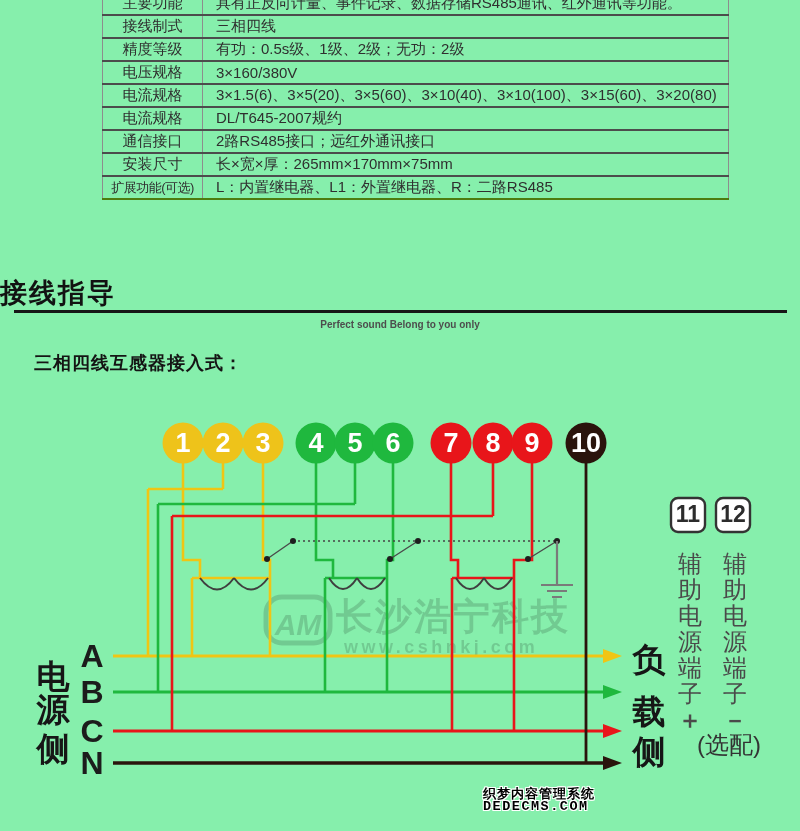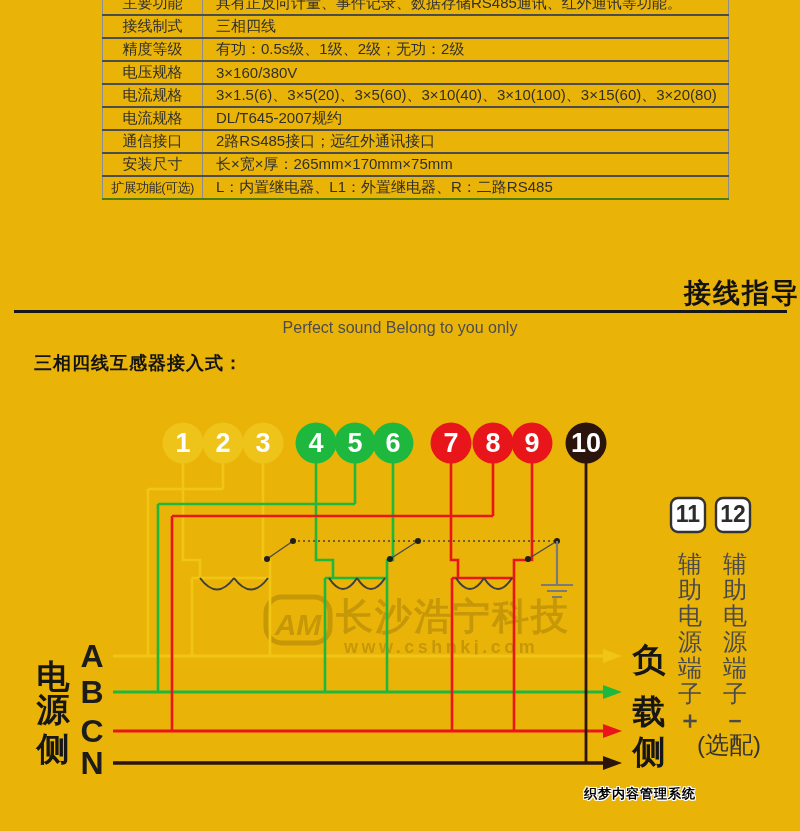--- a/index.html
+++ b/index.html
@@ -1,65 +1,65 @@
 <!DOCTYPE html>
 <html><head>
 <meta charset="utf-8">
 <style>
   * { margin:0; padding:0; box-sizing:border-box; }
   html,body { background:#ffffff; }
   body { font-family:"Liberation Sans", sans-serif; }
   #page {
-    position:relative; width:800px; height:831px; background:#eab308;
+    position:relative; width:800px; height:831px; background:#86efac;
     overflow:hidden; margin:0 auto;
   }
   
   #spec-table {
     position:absolute; left:102px; top:-9px; width:627px;
     border-collapse:collapse; table-layout:fixed;
     color:#2f2f2f; font-size:15px;
   }
   #spec-table td {
     height:23px; border-left:1px solid #8d8d8d; border-right:1px solid #8d8d8d;
     white-space:nowrap; overflow:hidden;
   }
   #spec-table tr { border-top:2px solid #4c4c4c; }
   #spec-table tr:last-child { border-bottom:2px solid #4d7c0f; }
   #spec-table td.label { width:100px; text-align:center; }
   #spec-table td.label.small { font-size:13px; letter-spacing:-0.5px; }
   #spec-table td.value { padding-left:13px; }
   
   #wiring-title {
-    position:absolute; top:275px; left:0; width:800px; text-align:right;
+    position:absolute; top:275px; left:0; width:800px; text-align:left;
     font-size:27px; font-weight:bold; color:#121212; letter-spacing:2px;
   }
   #title-divider {
     position:absolute; top:310px; left:14px; width:773px; height:3px;
     background:#171717;
   }
   #subtitle {
     position:absolute; top:319px; left:0; width:800px; text-align:center;
-    font-size:16px; font-weight:normal; color:#4d4d4d;
+    font-size:10px; font-weight:bold; color:#4d4d4d;
   }
   #diagram-heading {
     position:absolute; top:351px; left:34px;
     font-size:18px; font-weight:bold; color:#141414; letter-spacing:1px;
   }
   
   #diagram-svg { position:absolute; left:0; top:395px; }
   #diagram-svg text { font-family:"Liberation Sans", sans-serif; }
   .terminal-num { fill:#ffffff; font-weight:bold; font-size:27px; text-anchor:middle; }
   .side-char { font-size:33px; font-weight:bold; fill:#161616; text-anchor:middle; }
   .bus-letter { font-size:32px; font-weight:bold; fill:#1c1c1c; text-anchor:middle; }
   .aux-num { font-size:23px; font-weight:bold; fill:#2c2c2c; text-anchor:middle; }
   .aux-char { font-size:24px; fill:#4a4a4a; text-anchor:middle; }
   .optional-note { font-size:24px; fill:#333; text-anchor:middle; }
   
   #footer-watermark {
-    position:absolute; top:787px; left:483px; width:314px; text-align:center;
+    position:absolute; top:787px; left:483px; width:314px; text-align:left;
     color:#000; font-weight:bold; line-height:1.0;
     text-shadow:-1px -1px 0 #fff, 1px -1px 0 #fff, -1px 1px 0 #fff, 1px 1px 0 #fff, 0 1px 0 #fff, 0 -1px 0 #fff;
   }
   #footer-watermark .l1 { font-size:13px; letter-spacing:1px; }
   #footer-watermark .l2 { font-size:13.5px; letter-spacing:1.5px; font-family:"Liberation Mono", monospace; }
 </style>
 </head>
 <body>
 
 <div id="page">
@@ -220,15 +220,16 @@
           <text x="735" y="281" class="aux-char">端</text>
           <text x="735" y="307" class="aux-char">子</text>
           <text x="735" y="333" class="aux-char" font-weight="bold">－</text>
         </g>
       <text class="optional-note" x="729" y="358">(选配)</text>
     </g>
   </svg>
 
   <div id="footer-watermark">
     <div class="l1">织梦内容管理系统</div>
+    <div class="l2">DEDECMS.COM</div>
   </div>
 
 </div>
 
 </body></html>

